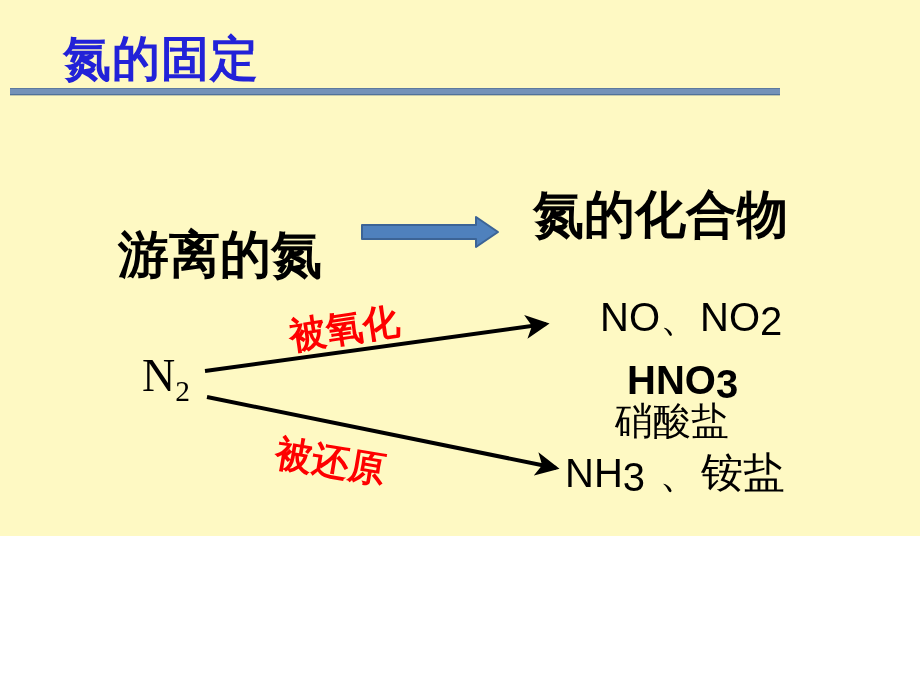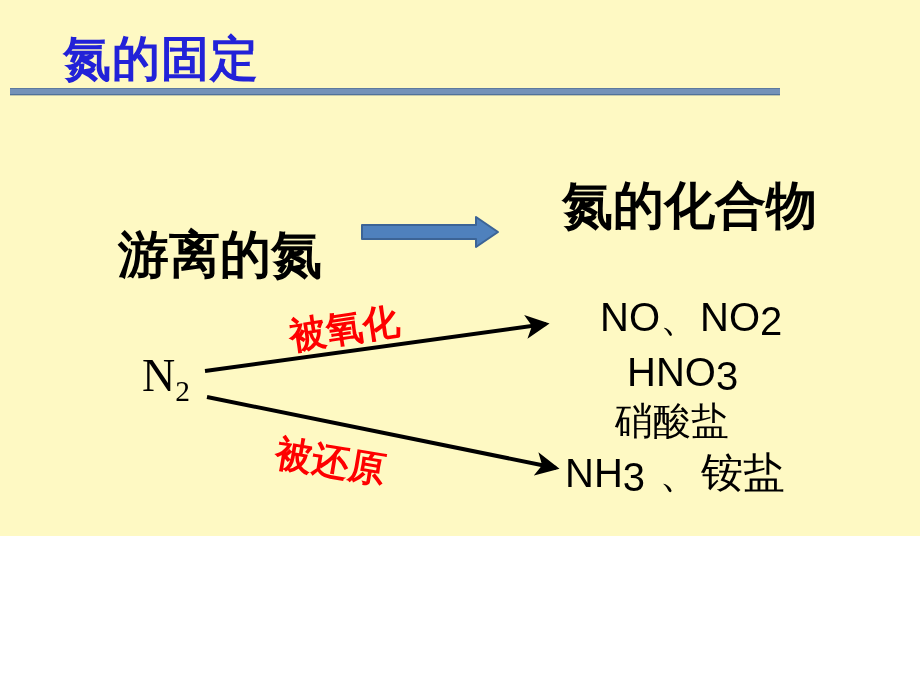--- a/index.html
+++ b/index.html
@@ -16,41 +16,41 @@
     position:absolute;left:10px;top:88px;width:770px;height:5px;
     background:#7492b8;
     border-top:1px solid #5d7a9e;border-bottom:1px solid #50729a;
     box-shadow:0 1px 0 rgba(90,110,130,0.35);
   }
   
   .flow-label{
     position:absolute;font-size:51px;font-weight:bold;line-height:1.15;white-space:nowrap;
   }
   .flow-source{left:118px;top:194px;margin-top:32px;}
-  .flow-target{left:533px;top:177px;margin-left:29px;}
+  .flow-target{left:533px;top:186px;}
   .block-arrow{position:absolute;left:358px;top:211px;width:145px;height:42px;}
   .n2{
     position:absolute;left:142px;top:353px;font-size:46px;line-height:1;white-space:nowrap;text-align:center;
   }
   .n2 sub,.formula sub{font-size:0.64em;line-height:0;}
   
   .branch-arrows{position:absolute;left:0;top:0;width:920px;height:690px;pointer-events:none;}
   
   .branch-label{
     position:absolute;font-size:37px;font-weight:bold;color:#fe0000;
     line-height:1.2;white-space:nowrap;
   }
   .branch-label.oxidized{left:289px;top:307px;transform:rotate(-8.5deg);}
   .branch-label.reduced{left:275px;top:440px;transform:rotate(9.5deg);}
   
   .product{position:absolute;line-height:1.1;white-space:nowrap;}
   .product .formula{font-family:"Liberation Sans","DejaVu Sans",sans-serif;font-size:40px;}
   .product .cjk{font-size:42px;}
   .p1{left:600px;top:295px;text-align:right;}
-  .p2{left:627px;top:350px;}
+  .p2{left:627px;top:358px;font-weight:bold;}
   .p3{left:615px;top:401px;font-size:38px;}
   .p4{left:565px;top:450px;}
   .p4 .cjk{margin-left:14px;}
 </style>
 </head>
 <body>
 
 <div class="slide">
 
   <div class="title">氮的固定</div>

